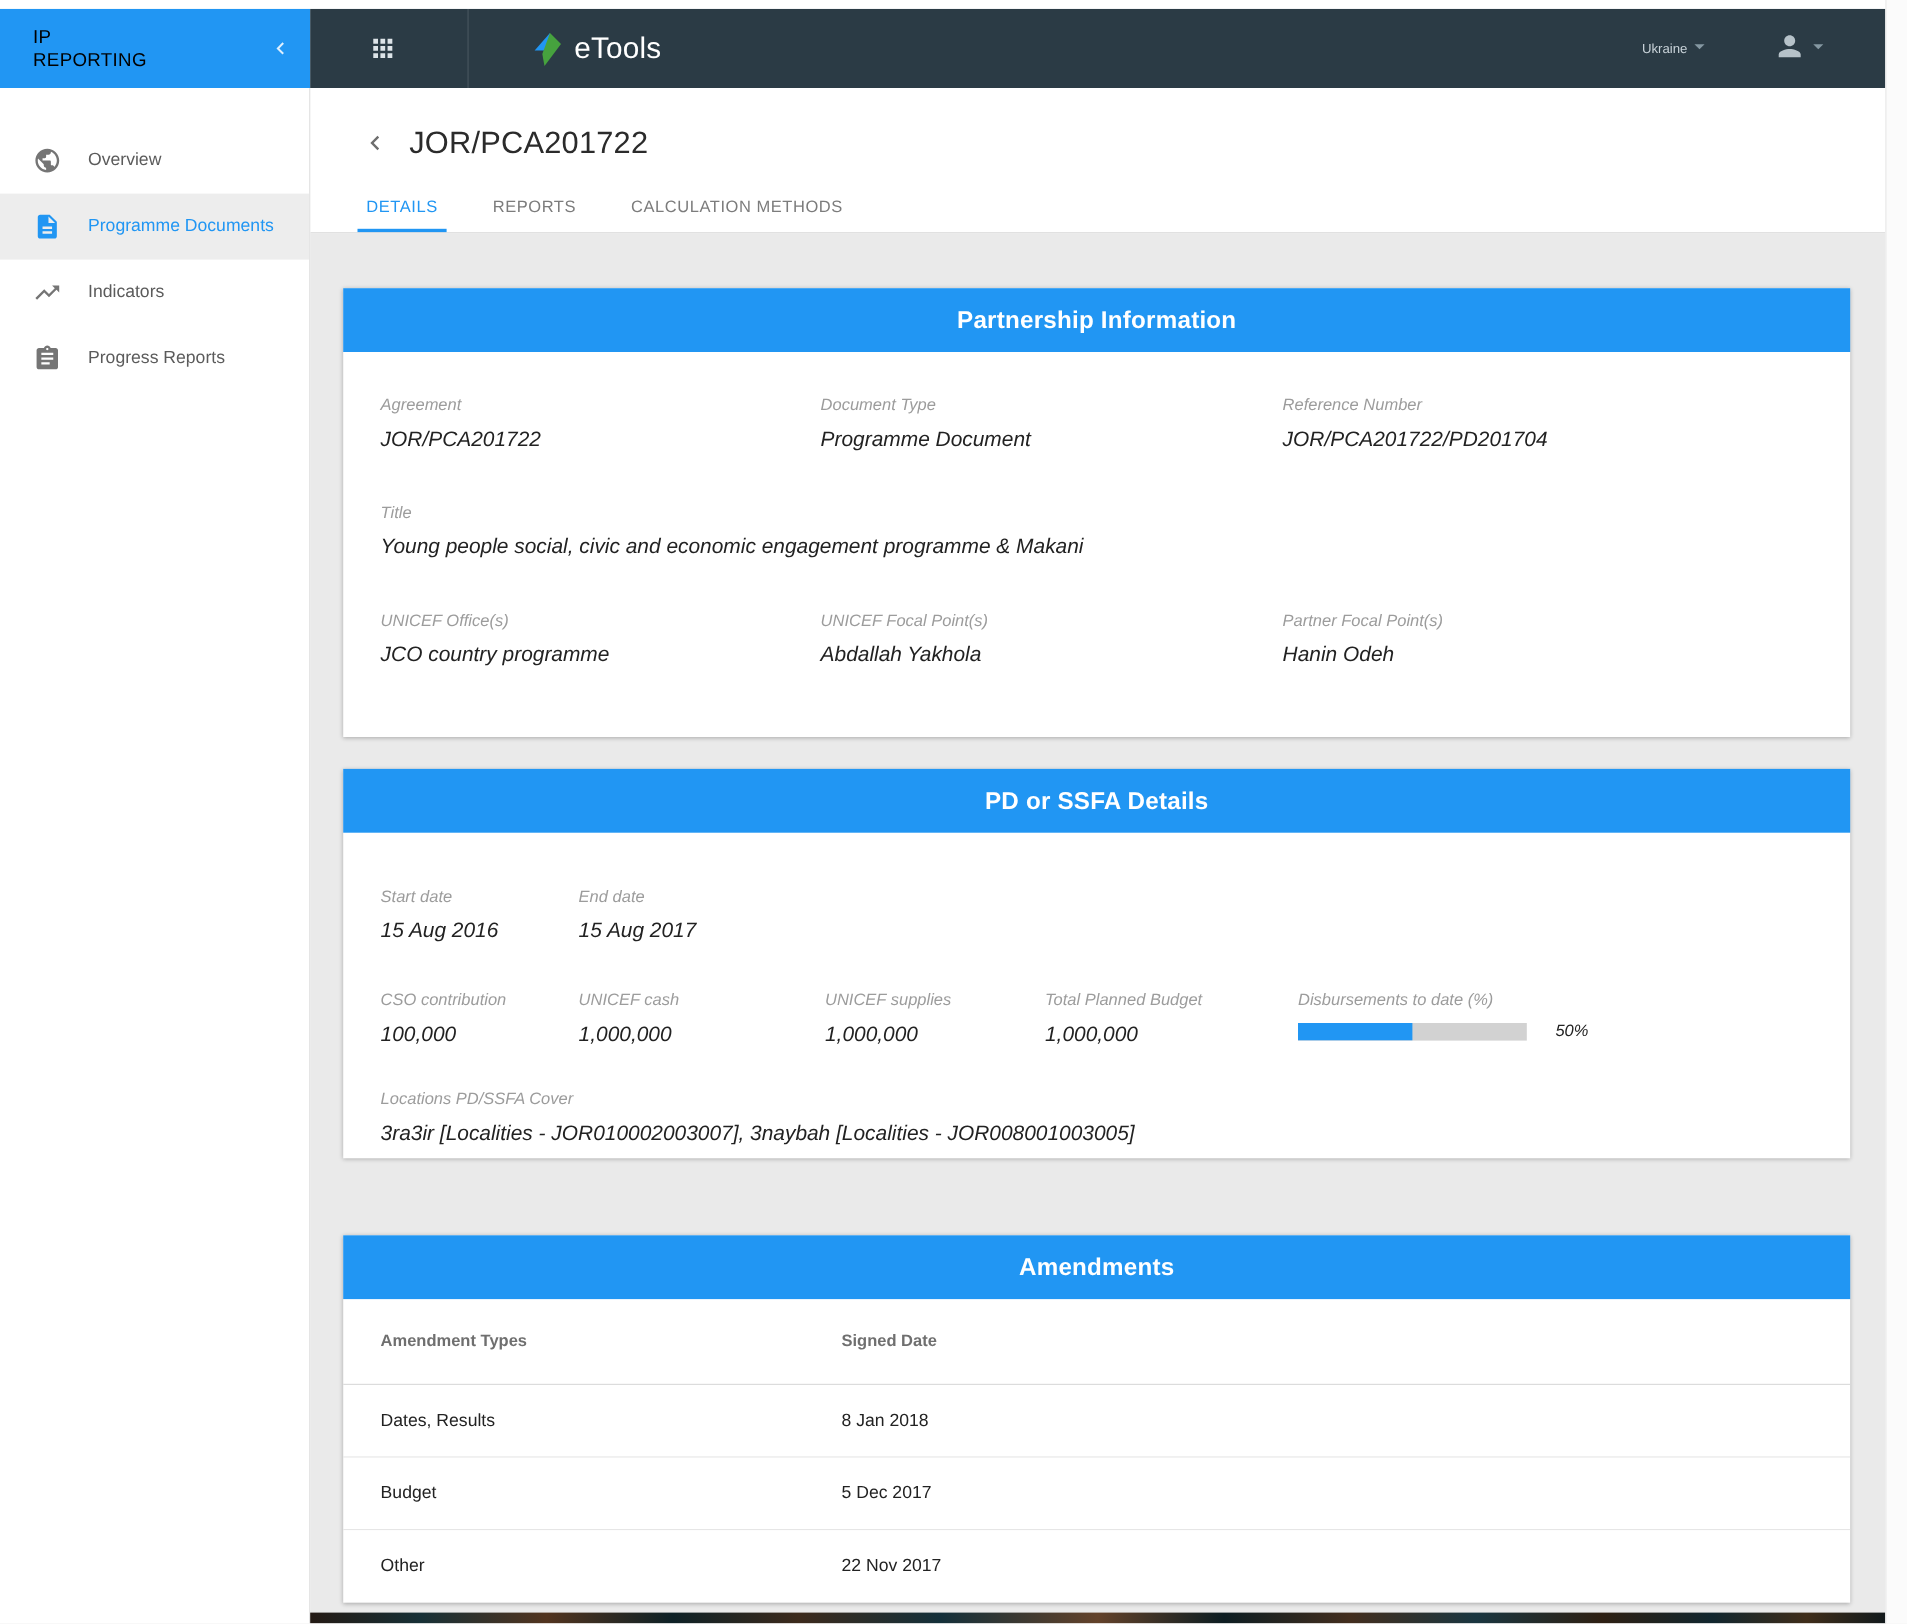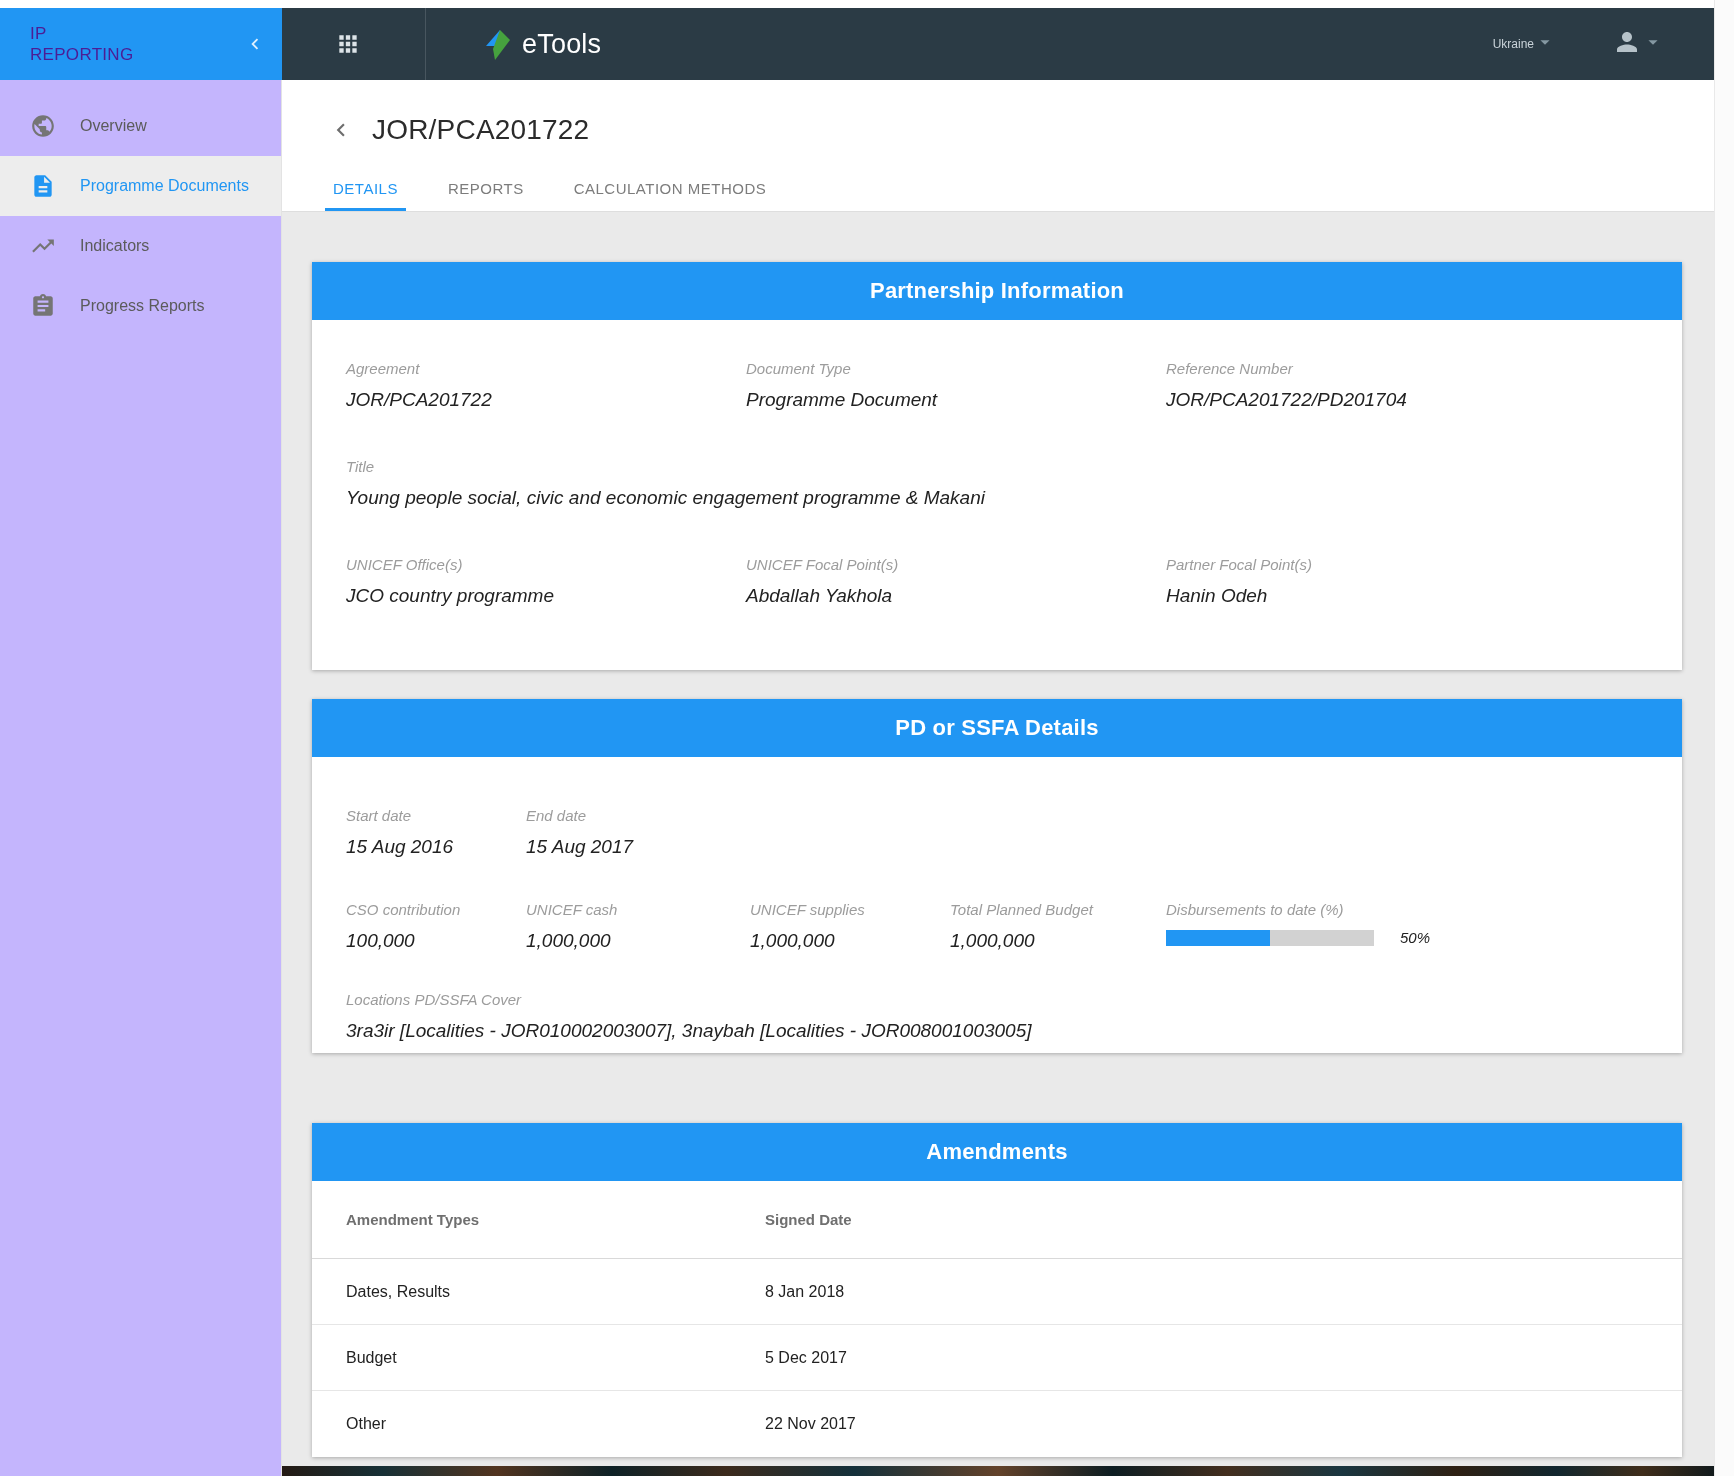--- a/index.html
+++ b/index.html
@@ -6,21 +6,21 @@
   html,body { background:#ffffff; }
   .screen {
     position:relative; width:1734px; height:1476px; overflow:hidden;
     background:#eaeaea; font-family:"Liberation Sans", sans-serif;
     -webkit-font-smoothing:antialiased;
   }
   
   .top-strip { position:absolute; top:0; left:0; width:1734px; height:8px; background:#ffffff; z-index:6; }
   .module-header {
     position:absolute; top:8px; left:0; width:282px; height:72px;
-    background:#2196f3; color:#4c1d95; display:flex; align-items:center; z-index:5;
+    background:#2196f3; color:#000000; display:flex; align-items:center; z-index:5;
   }
   .module-title { padding-left:30px; font-size:17px; font-weight:500; line-height:21px; letter-spacing:.3px; flex:1; }
   .collapse-btn { margin-right:16px; display:flex; align-items:center; cursor:pointer; }
   .collapse-btn svg { width:22px; height:22px; fill:rgba(255,255,255,.85); }
   .topbar {
     position:absolute; top:8px; left:282px; width:1432px; height:72px;
     background:#2b3b45; display:flex; align-items:center; z-index:5;gap:12px;
   }
   .apps-btn { width:131px; display:flex; justify-content:center; align-items:center; cursor:pointer; height:72px; }
   .apps-btn svg { width:26px; height:26px; fill:#dde4e8; }
@@ -29,21 +29,21 @@
   .brand svg { width:36px; height:36px; }
   .brand-text { color:#fff; font-size:27px; margin-left:6px; letter-spacing:.2px; }
   .country-selector { margin-left:auto; display:flex; align-items:center; cursor:pointer; }
   .country-name { color:#c9d3d9; font-size:12px; }
   .caret svg { width:22px; height:22px; fill:#8598a2; }
   .user-menu { display:flex; align-items:center; margin-left:44px; margin-right:50px; cursor:pointer; }
   .user-menu .person svg { width:30px; height:30px; fill:#b6c2c9; }
   
   .sidebar {
     position:absolute; top:80px; left:0; width:282px; height:1396px;
-    background:#c4b5fd; border-right:1px solid #e3e3e3; padding-top:16px; z-index:4;
+    background:#ffffff; border-right:1px solid #e3e3e3; padding-top:36px; z-index:4;
   }
   .nav-item { height:60px; display:flex; align-items:center; padding-left:30px; cursor:pointer; color:#5b5b5b; }
   .nav-item svg { width:26px; height:26px; fill:#757575; margin-right:24px; flex:none; }
   .nav-item.active { background:#ededed; color:#2196f3; }
   .nav-item.active svg { fill:#2196f3; }
   .nav-label { font-size:16px; }
   
   .main { position:absolute; top:80px; left:282px; width:1432px; height:1396px; }
   .content-header { position:relative; background:#ffffff; height:132px; border-bottom:1px solid #dedede; }
   .title-row { display:flex; align-items:center; padding:34px 0 0 46px; }
@@ -61,21 +61,21 @@
   .card-header { height:58px; background:#2196f3; color:#fff; display:flex; align-items:center; justify-content:center;
                  font-size:22px; font-weight:700; letter-spacing:.2px; }
   .card-body { padding:40px 34px 62px 34px;font-style:italic; }
   .fields-row { display:flex; }
   .field-label { font-size:15px; color:#9c9c9c; line-height:18px; margin-bottom:10px; }
   .field-value { font-size:19px; color:#222; line-height:24px; }
   .col-a { width:400px; } .col-b { width:420px; } .col-c { flex:1; }
   .gap { margin-top:46px; }
   
   .pd-body { padding:50px 34px 10px 34px; }
-  .col-s1 { width:180px; } .col-s2 { width:224px; } .col-s3 { width:200px; } .col-s4 { width:216px; } .col-s5 { flex:1; }
+  .col-s1 { width:180px; } .col-s2 { width:224px; } .col-s3 { width:200px; } .col-s4 { width:216px; } .col-s5 { flex:1;margin-left:14px; }
   .pd-gap1 { margin-top:42px; } .pd-gap2 { margin-top:38px; }
   .progress-row { display:flex; align-items:center; margin-top:5px; }
   .progress-track { width:208px; height:16px; background:#d2d2d2; overflow:hidden; }
   .progress-fill { height:100%; background:#2196f3; width:0; }
   .progress-label { margin-left:26px; font-size:15px; color:#222; }
   
   .tbl-header { display:flex; padding:0 34px; height:78px; align-items:center; border-bottom:1px solid #d9d9d9;
                 color:#6f6f6f; font-size:15px; font-weight:700; }
   .tbl-col1 { width:419px; } .tbl-col2 { flex:1; }
   .tbl-row { display:flex; padding:0 34px; height:66px; align-items:center; font-size:16px; color:#222;

